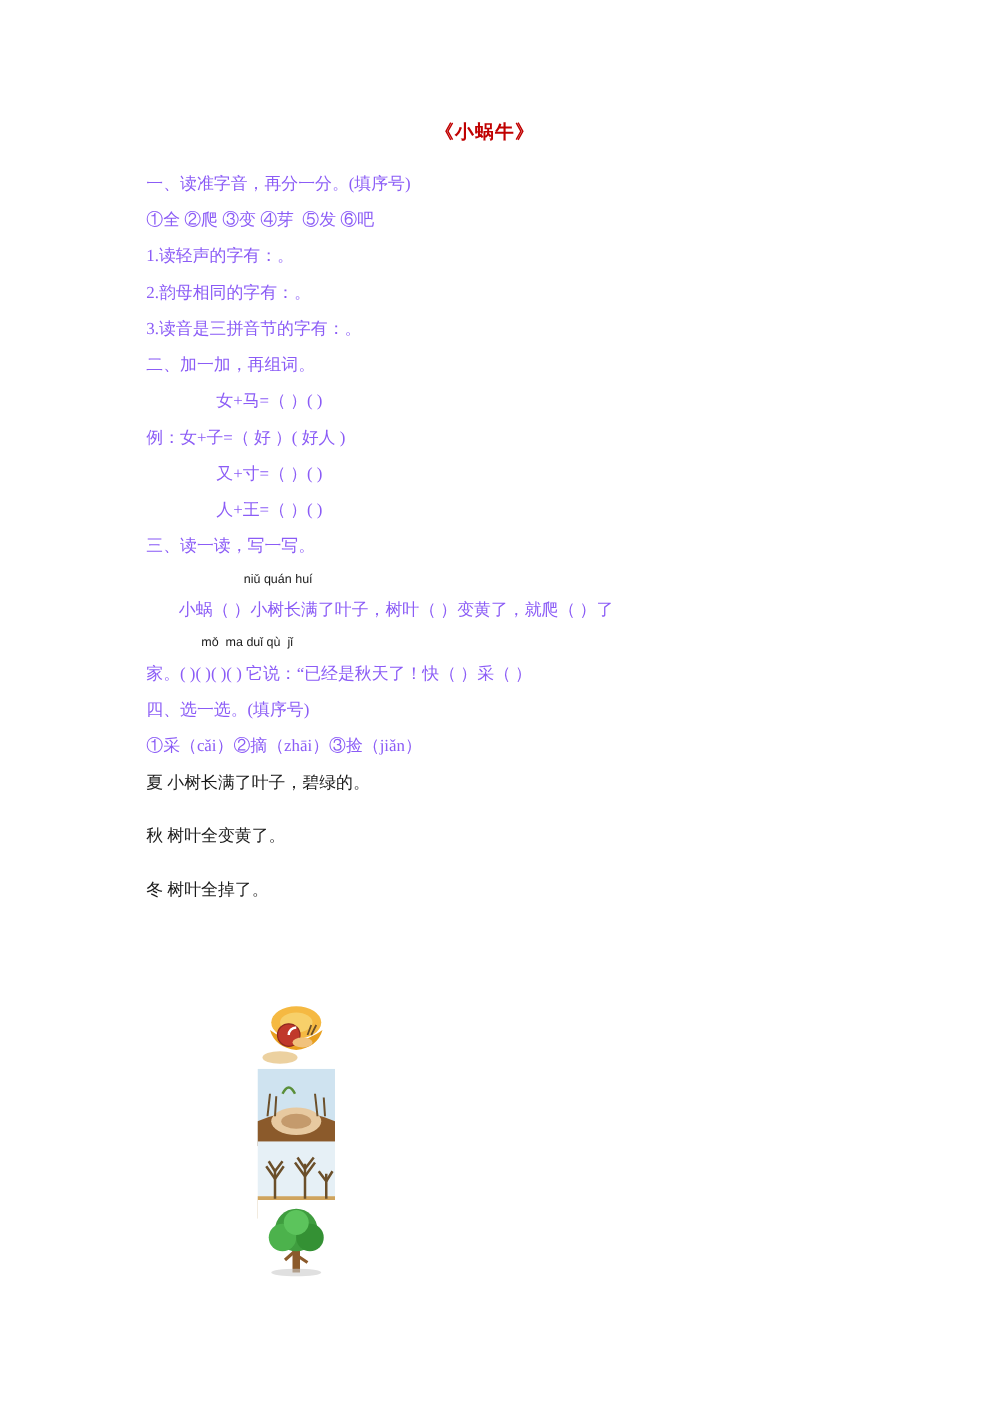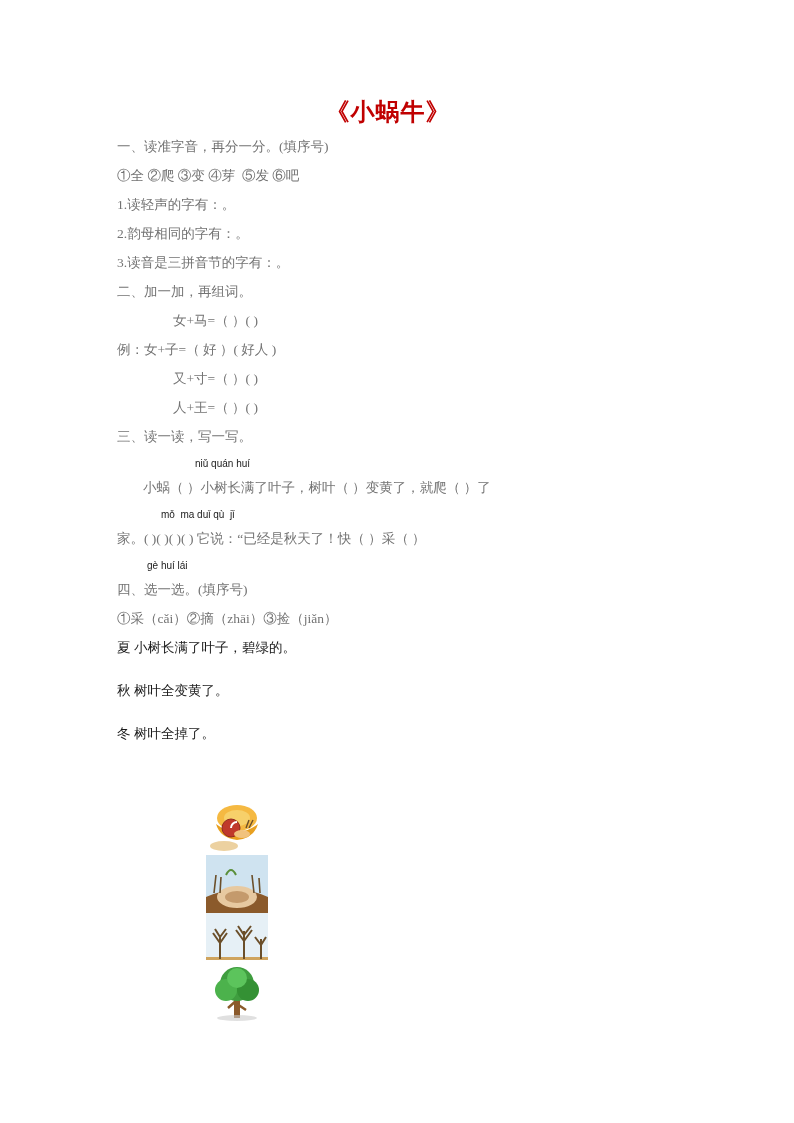--- a/index.html
+++ b/index.html
@@ -20,42 +20,42 @@
     left: 0; top: 0;
     width: 794px;
     height: 1123px;
   }
   .title {
     position: absolute;
     left: 0;
     top: 96px;
     width: 776px;
     text-align: center;
-    font-size: 24px;
+    font-size: 15px;
     font-weight: bold;
     color: #c00000;
     font-family: "Liberation Serif", serif;
     letter-spacing: 1px;
   }
   .body-text {
     position: absolute;
     left: 117px;
     top: 140px;
     width: 560px;
     font-size: 13.5px;
     line-height: 1.0;
     color: #1a1a1a;
   }
   .line {
     margin: 0;
     padding: 0;
     height: 29px;
     white-space: pre;
     font-size: 13.5px;
-    color: #737373;
+    color: #8b5cf6;
   }
   .indent2 { padding-left: 26px; }
   .indent3 { padding-left: 56px; }
   .pinyin {
     font-size: 10px;
     color: #1a1a1a;
     height: 22px;
     white-space: pre;
     font-family: Liberation Sans, sans-serif;
   }
@@ -99,21 +99,20 @@
     <div class="line indent3">女+马=（ ）( )</div>
     <div class="line">例：女+子=（ 好 ）( 好人 )</div>
     <div class="line indent3">又+寸=（ ）( )</div>
     <div class="line indent3">人+王=（ ）( )</div>
 
     <div class="line">三、读一读，写一写。</div>
     <div class="pinyin p1">niǔ quán huí</div>
     <div class="line indent2">小蜗（ ）小树长满了叶子，树叶（ ）变黄了，就爬（ ）了</div>
     <div class="pinyin p2">mǒ  ma duǐ qù  jǐ</div>
     <div class="line">家。( )( )( )( ) 它说：“已经是秋天了！快（ ）采（ ）</div>
-    <div class="pinyin p3">gè huí lái</div>
 
     <div class="line">四、选一选。(填序号)</div>
     <div class="line">①采（cǎi）②摘（zhāi）③捡（jiǎn）</div>
 
     <div class="match-section">
       <div class="match-line">夏 小树长满了叶子，碧绿的。</div>
       <div class="match-line">秋 树叶全变黄了。</div>
       <div class="match-line">冬 树叶全掉了。</div>
     </div>
 

